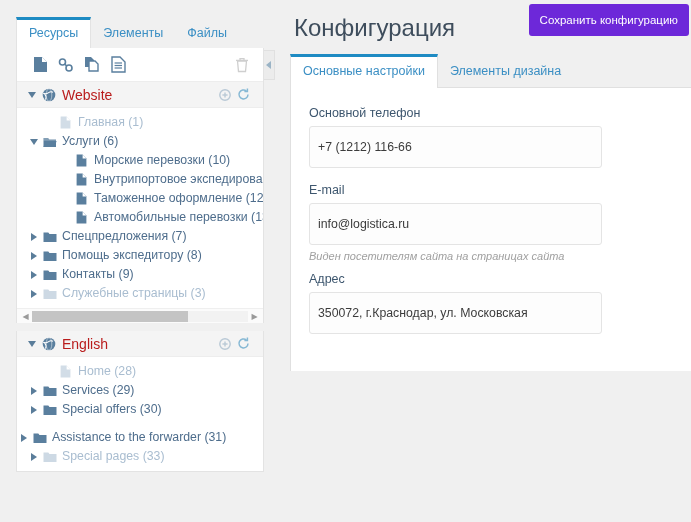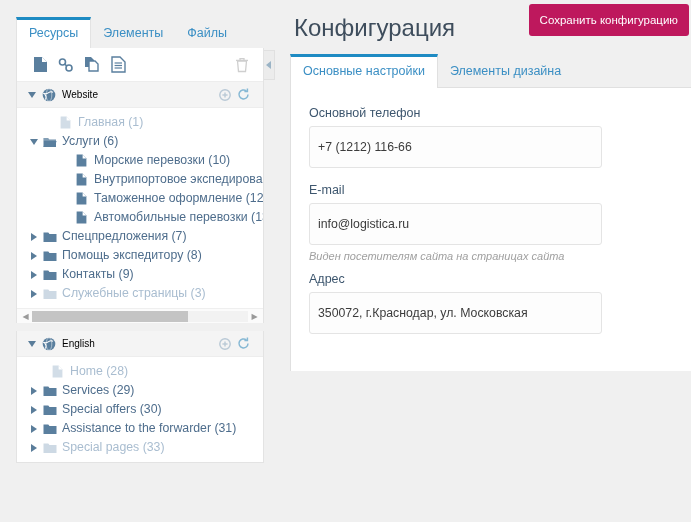--- a/index.html
+++ b/index.html
@@ -92,22 +92,22 @@
     display: flex;
     align-items: center;
     padding-left: 8px;
     padding-right: 10px;
     background: #f4f4f4;
     border-bottom: 1px solid #ededed;
   }
   .root-caret { width: 14px; display:flex; align-items:center; justify-content:center; cursor:pointer;}
   .root-globe { width: 20px; display:flex; align-items:center; justify-content:center;}
   .root-label {
-    font-size: 10px;
-    color: #000000;
+    font-size: 14px;
+    color: #b91c1c;
     margin-left: 3px;
     flex: 1;
   }
   .root-act { width: 19px; display:flex; align-items:center; justify-content:center; cursor:pointer;}
 
   .tree-body {
     background: #fff;
     padding: 5px 0 5px 0;
     position: relative;
     overflow: hidden;
@@ -166,21 +166,21 @@
   }
   .page-title {
     font-size: 24px;
     color: #3e4d5c;
     font-weight: normal;
     line-height: 30px;
   }
   .save-btn {
     position: absolute;
     right: 2px; top: 4px;
-    background: #be185d;
+    background: #6d28d9;
     color: #ffffff;
     font-size: 11.5px;
     border: none;
     border-radius: 3px;
     padding: 0 11px;
     height: 32px;
     cursor: pointer;
     font-family: "Liberation Sans", sans-serif;
     white-space: nowrap;
   }
@@ -491,21 +491,21 @@
             </svg>
           </span>
           <span class="root-act">
             <svg width="13" height="13" viewBox="0 0 13 13">
               <path d="M11 6.5a4.5 4.5 0 1 1-1.6-3.5" fill="none" stroke="#86b8d4" stroke-width="1.5"></path>
               <path d="M10.4 0.6v3h-3" fill="none" stroke="#86b8d4" stroke-width="1.5"></path>
             </svg>
           </span>
         </div>
         <div class="tree-body">
-          <div class="node muted" style="padding-left: 18px;">
+          <div class="node muted" style="padding-left: 26px;">
             <span class="caret">
               <span style="display:block;width:8px;height:8px"></span>
             </span>
             <span class="nicon">
               <svg width="11" height="13" viewBox="0 0 11 13">
                 <path d="M0.6 0.6h6l3.8 3.8v8H0.6z" fill="#d2dde7"></path>
                 <path d="M6.6 0.6l3.8 3.8H6.6z" fill="#ffffff"></path>
               </svg>
             </span>
             <span class="nlabel">Home (28)</span>
@@ -529,21 +529,21 @@
                 <path d="M0 0l6 4-6 4z" fill="#5a7d9a"></path>
               </svg>
             </span>
             <span class="nicon">
               <svg width="14" height="12" viewBox="0 0 14 12">
                 <path d="M0.5 1.4h4.8l1.2 1.6H13.5V11H0.5z" fill="#5a7f9e"></path>
               </svg>
             </span>
             <span class="nlabel">Special offers (30)</span>
           </div>
-          <div class="node" style="padding-left: 10px;">
+          <div class="node" style=" margin-top: 9px;">
             <span class="caret">
               <svg width="6" height="8" viewBox="0 0 6 8">
                 <path d="M0 0l6 4-6 4z" fill="#5a7d9a"></path>
               </svg>
             </span>
             <span class="nicon">
               <svg width="14" height="12" viewBox="0 0 14 12">
                 <path d="M0.5 1.4h4.8l1.2 1.6H13.5V11H0.5z" fill="#5a7f9e"></path>
               </svg>
             </span>

